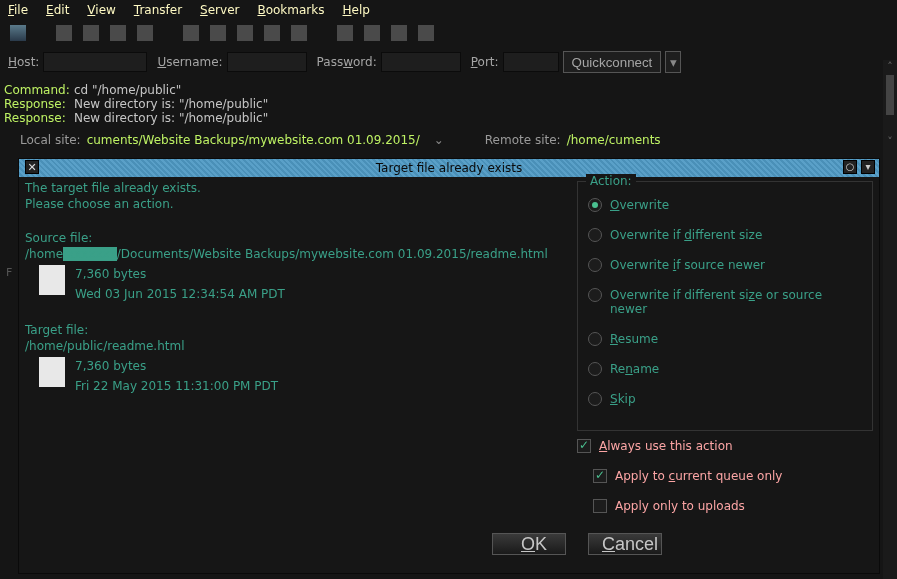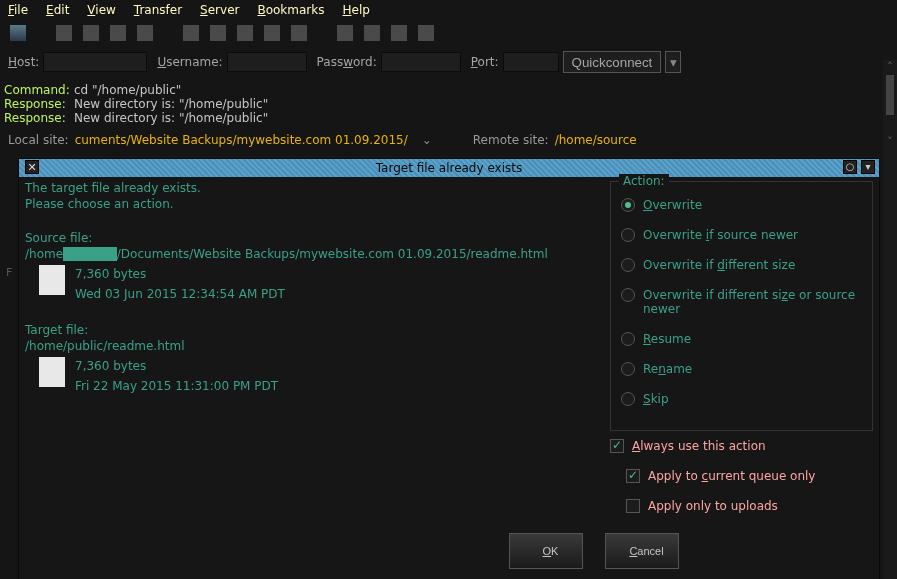--- a/index.html
+++ b/index.html
@@ -45,24 +45,24 @@
     background: #1e1e1e; border: 1px solid #555;
     width: 16px; height: 22px; color: #888;
   }
   .log {
     padding: 2px 8px 6px 4px; font-size: 12px;
   }
   .log-row { white-space: pre; }
   .log-row .lbl { color: #bef264; display: inline-block; width: 70px; }
   .log-row .val { color: #c6c6c6; }
   .sitebar {
-    display: flex; align-items: center; padding: 2px 6px 4px 8px; gap: 6px;
+    display: flex; align-items: center; padding: 2px 6px 4px 20px; gap: 6px;
   }
   .sitebar label { color: #9a9a9a; }
-  .sitebar .path { color: #eab308; }
+  .sitebar .path { color: #bef264; }
   .sitebar .dd { color: #888; margin-left: 8px; }
   .sitebar .remote-label { margin-left: 35px; }
   .scroll-col {
     position: absolute; right: 0; top: 60px; bottom: 0; width: 14px;
     background: #1a1a1a;
   }
   .scroll-col .arrow { color: #666; font-size: 11px; width: 14px; text-align: center; }
   .scroll-col .thumb { background: #444; width: 8px; height: 40px; margin: 2px auto; }
 
   
@@ -105,21 +105,21 @@
   .src-label { margin-top: 20px; }
   .filepath { color: #3aa088; margin-bottom: 4px; }
   .redact { background: #3aa088; color: #3aa088; }
   .file-row { display: flex; gap: 10px; margin: 4px 0 18px 14px; }
   .file-icon {
     width: 26px; height: 30px; background: #e8e8e8;
   }
   .file-meta p { color: #3aa088; line-height: 1.5; }
 
   .dlg-right {
-    width: 263px;
+    width: 296px;
     border: 1px solid #333;
     padding: 8px 10px;
     position: relative;
     background: #161616;
   }
   .fs-legend {
     position: absolute; top: -8px; left: 8px;
     background: #161616; padding: 0 4px; color: #3aa088;
   }
   .radio-row {
@@ -158,22 +158,22 @@
 
   .dlg-buttons {
     display: flex; gap: 22px; justify-content: center;
     padding: 6px 0 10px 0;
     margin-left: -296px;
   }
   .btn {
     background: linear-gradient(#3a3a3a,#1a1a1a);
     border: 1px solid #555;
     color: #c6c6c6;
-    width: 74px; height: 36px;
-    font-size: 11px;
+    width: 74px; height: 22px;
+    font-size: 18px;
     padding-left: 10px;
   }
   .btn u { text-decoration: underline; }
   .bg-text { position: absolute; color: #555; font-size: 11px; }
 </style>
 </head>
 <body>
 
 <div class="menubar">
   <span><u>F</u>ile</span>
@@ -222,21 +222,21 @@
   <div class="log-row"><span class="lbl">Command:</span><span class="val">cd "/home/public"</span></div>
   <div class="log-row"><span class="lbl">Response:</span><span class="val">New directory is: "/home/public"</span></div>
   <div class="log-row"><span class="lbl">Response:</span><span class="val">New directory is: "/home/public"</span></div>
 </div>
 
 <div class="sitebar">
   <label>Local site:</label>
   <span class="path">cuments/Website Backups/mywebsite.com 01.09.2015/</span>
   <span class="dd">⌄</span>
   <label class="remote-label">Remote site:</label>
-  <span class="path">/home/source</span>
+  <span class="path">/home/cuments</span>
 </div>
 
 <span class="bg-text" style="left:884px; top:266px">ast</span>
 <span class="bg-text" style="left:6px; top:266px">F</span>
 
 <div class="scroll-col">
   <div class="arrow">˄</div>
   <div class="thumb" style="margin-top:2px"></div>
   <div class="arrow" style="margin-top:20px">˅</div>
 </div>
@@ -277,25 +277,25 @@
     <div>
     <div class="dlg-right">
       <span class="fs-legend">Action:</span>
 
       <div class="radio-row">
         <span class="radio selected"></span>
         <span class="radio-label"><u>O</u>verwrite</span>
       </div>
       <div class="radio-row">
         <span class="radio"></span>
+        <span class="radio-label">Overwrite if <u>d</u>ifferent size</span>
+      </div>
+      <div class="radio-row">
+        <span class="radio"></span>
         <span class="radio-label">Overwrite <u>i</u>f source newer</span>
-      </div>
-      <div class="radio-row">
-        <span class="radio"></span>
-        <span class="radio-label">Overwrite if <u>d</u>ifferent size</span>
       </div>
       <div class="radio-row">
         <span class="radio"></span>
         <span class="radio-label">Overwrite if different si<u>z</u>e or source newer</span>
       </div>
       <div class="radio-row">
         <span class="radio"></span>
         <span class="radio-label"><u>R</u>esume</span>
       </div>
       <div class="radio-row">

